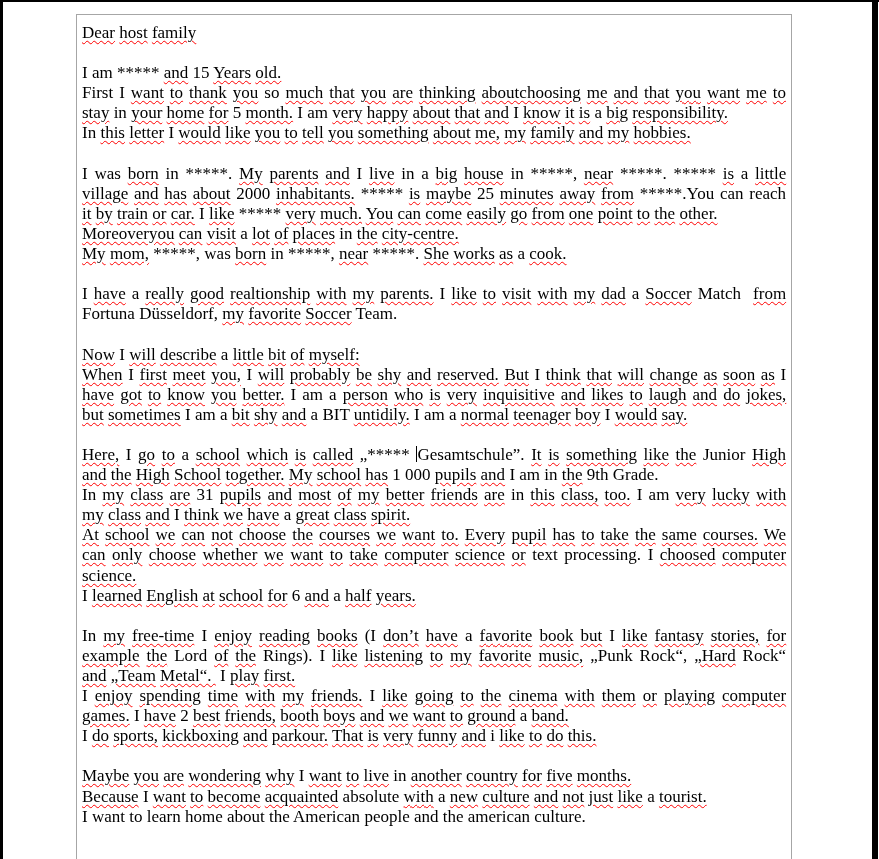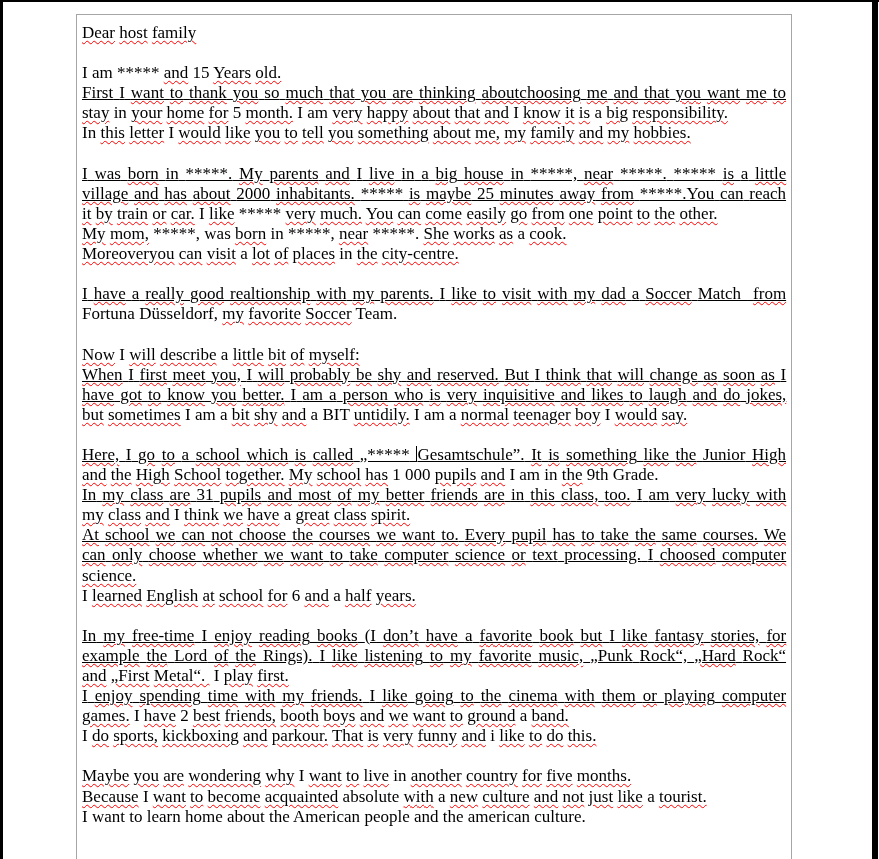--- a/index.html
+++ b/index.html
@@ -13,21 +13,21 @@
   .win-border-right{position:absolute;top:0;right:1px;width:6px;height:859px;background:#000;}
   .text-frame{
     position:absolute;left:76px;top:14px;width:704px;height:843px;
     border:1px solid #a6a6a6;background:#fff;padding:8px 5px;
     color:#000;
   }
   .line{
     height:20.1px;line-height:20.1px;font-size:17px;
     white-space:nowrap;overflow:visible;
   }
-  .line.just{white-space:normal;text-align:justify;text-align-last:justify;text-decoration:underline;}
+  .line.just{white-space:normal;text-align:justify;text-align-last:justify;}
   .sq{
     text-decoration:underline;
     text-decoration-style:wavy;
     text-decoration-color:#ff0000;
     text-decoration-thickness:1px;
     text-underline-offset:2px;
   }
   .caret{
     display:inline-block;width:1px;height:16px;background:#000;
     vertical-align:-2px;
@@ -44,43 +44,43 @@
     <div class="line"><span class="sq">Dear</span> <span class="sq">host</span> <span class="sq">family</span></div>
     <div class="line"></div>
     <div class="line"><span>I</span> <span>am</span> <span>*****</span> <span class="sq">and</span> <span>15</span> <span class="sq">Years</span> <span class="sq">old.</span></div>
     <div class="line just"><span>First</span> <span>I</span> <span class="sq">want</span> <span class="sq">to</span> <span class="sq">thank</span> <span class="sq">you</span> <span>so</span> <span class="sq">much</span> <span class="sq">that</span> <span class="sq">you</span> <span class="sq">are</span> <span class="sq">thinking</span> <span class="sq">aboutchoosing</span> <span class="sq">me</span> <span class="sq">and</span> <span class="sq">that</span> <span class="sq">you</span> <span class="sq">want</span> <span class="sq">me</span> <span class="sq">to</span></div>
     <div class="line"><span class="sq">stay</span> <span>in</span> <span class="sq">your</span> <span class="sq">home</span> <span class="sq">for</span> <span>5</span> <span class="sq">month.</span> <span>I</span> <span>am</span> <span class="sq">very</span> <span class="sq">happy</span> <span class="sq">about</span> <span class="sq">that</span> <span class="sq">and</span> <span>I</span> <span class="sq">know</span> <span class="sq">it</span> <span class="sq">is</span> <span>a</span> <span class="sq">big</span> <span class="sq">responsibility.</span></div>
     <div class="line"><span>In</span> <span class="sq">this</span> <span class="sq">letter</span> <span>I</span> <span class="sq">would</span> <span class="sq">like</span> <span class="sq">you</span> <span class="sq">to</span> <span class="sq">tell</span> <span class="sq">you</span> <span class="sq">something</span> <span class="sq">about</span> <span class="sq">me,</span> <span class="sq">my</span> <span class="sq">family</span> <span class="sq">and</span> <span class="sq">my</span> <span class="sq">hobbies.</span></div>
     <div class="line"></div>
     <div class="line just"><span>I</span> <span>was</span> <span class="sq">born</span> <span>in</span> <span>*****.</span> <span class="sq">My</span> <span class="sq">parents</span> <span class="sq">and</span> <span>I</span> <span class="sq">live</span> <span>in</span> <span>a</span> <span class="sq">big</span> <span class="sq">house</span> <span>in</span> <span>*****,</span> <span class="sq">near</span> <span>*****.</span> <span>*****</span> <span class="sq">is</span> <span>a</span> <span class="sq">little</span></div>
     <div class="line just"><span class="sq">village</span> <span class="sq">and</span> <span class="sq">has</span> <span class="sq">about</span> <span>2000</span> <span class="sq">inhabitants.</span> <span>*****</span> <span class="sq">is</span> <span class="sq">maybe</span> <span>25</span> <span class="sq">minutes</span> <span class="sq">away</span> <span class="sq">from</span> <span>*****.You</span> <span>can</span> <span>reach</span></div>
     <div class="line"><span class="sq">it</span> <span class="sq">by</span> <span class="sq">train</span> <span class="sq">or</span> <span class="sq">car.</span> <span>I</span> <span class="sq">like</span> <span>*****</span> <span class="sq">very</span> <span class="sq">much.</span> <span class="sq">You</span> <span class="sq">can</span> <span class="sq">come</span> <span class="sq">easily</span> <span class="sq">go</span> <span class="sq">from</span> <span class="sq">one</span> <span class="sq">point</span> <span class="sq">to</span> <span class="sq">the</span> <span class="sq">other.</span></div>
+    <div class="line"><span class="sq">Moreoveryou</span> <span class="sq">can</span> <span class="sq">visit</span> <span>a</span> <span class="sq">lot</span> <span class="sq">of</span> <span class="sq">places</span> <span>in</span> <span class="sq">the</span> <span class="sq">city-centre.</span></div>
     <div class="line"><span class="sq">My</span> <span class="sq">mom,</span> <span>*****,</span> <span>was</span> <span class="sq">born</span> <span>in</span> <span>*****,</span> <span class="sq">near</span> <span>*****.</span> <span class="sq">She</span> <span class="sq">works</span> <span class="sq">as</span> <span>a</span> <span class="sq">cook.</span></div>
-    <div class="line"><span class="sq">Moreoveryou</span> <span class="sq">can</span> <span class="sq">visit</span> <span>a</span> <span class="sq">lot</span> <span class="sq">of</span> <span class="sq">places</span> <span>in</span> <span class="sq">the</span> <span class="sq">city-centre.</span></div>
     <div class="line"></div>
     <div class="line just"><span>I</span> <span class="sq">have</span> <span>a</span> <span class="sq">really</span> <span class="sq">good</span> <span class="sq">realtionship</span> <span class="sq">with</span> <span class="sq">my</span> <span class="sq">parents.</span> <span>I</span> <span class="sq">like</span> <span class="sq">to</span> <span class="sq">visit</span> <span class="sq">with</span> <span class="sq">my</span> <span class="sq">dad</span> <span>a</span> <span class="sq">Soccer</span> <span>Match&nbsp;</span> <span class="sq">from</span></div>
     <div class="line"><span>Fortuna</span> <span>Düsseldorf,</span> <span class="sq">my</span> <span class="sq">favorite</span> <span class="sq">Soccer</span> <span>Team.</span></div>
     <div class="line"></div>
     <div class="line"><span class="sq">Now</span> <span>I</span> <span class="sq">will</span> <span class="sq">describe</span> <span>a</span> <span class="sq">little</span> <span class="sq">bit</span> <span class="sq">of</span> <span class="sq">myself:</span></div>
     <div class="line just"><span class="sq">When</span> <span>I</span> <span class="sq">first</span> <span class="sq">meet</span> <span class="sq">you,</span> <span>I</span> <span class="sq">will</span> <span class="sq">probably</span> <span class="sq">be</span> <span class="sq">shy</span> <span class="sq">and</span> <span class="sq">reserved.</span> <span class="sq">But</span> <span>I</span> <span class="sq">think</span> <span class="sq">that</span> <span class="sq">will</span> <span class="sq">change</span> <span class="sq">as</span> <span class="sq">soon</span> <span class="sq">as</span> <span>I</span></div>
     <div class="line just"><span class="sq">have</span> <span class="sq">got</span> <span class="sq">to</span> <span class="sq">know</span> <span class="sq">you</span> <span class="sq">better.</span> <span>I</span> <span>am</span> <span>a</span> <span class="sq">person</span> <span class="sq">who</span> <span class="sq">is</span> <span class="sq">very</span> <span class="sq">inquisitive</span> <span class="sq">and</span> <span class="sq">likes</span> <span class="sq">to</span> <span class="sq">laugh</span> <span class="sq">and</span> <span class="sq">do</span> <span class="sq">jokes,</span></div>
     <div class="line"><span class="sq">but</span> <span class="sq">sometimes</span> <span>I</span> <span>am</span> <span>a</span> <span class="sq">bit</span> <span class="sq">shy</span> <span class="sq">and</span> <span>a</span> <span>BIT</span> <span class="sq">untidily.</span> <span>I</span> <span>am</span> <span>a</span> <span class="sq">normal</span> <span class="sq">teenager</span> <span class="sq">boy</span> <span>I</span> <span class="sq">would</span> <span class="sq">say.</span></div>
     <div class="line"></div>
     <div class="line just"><span class="sq">Here,</span> <span>I</span> <span class="sq">go</span> <span class="sq">to</span> <span>a</span> <span class="sq">school</span> <span class="sq">which</span> <span class="sq">is</span> <span class="sq">called</span> <span>„*****</span> <span class="caret"></span><span>Gesamtschule”.</span> <span class="sq">It</span> <span class="sq">is</span> <span class="sq">something</span> <span class="sq">like</span> <span class="sq">the</span> <span>Junior</span> <span class="sq">High</span></div>
     <div class="line"><span class="sq">and</span> <span class="sq">the</span> <span class="sq">High</span> <span class="sq">School</span> <span class="sq">together.</span> <span class="sq">My</span> <span class="sq">school</span> <span class="sq">has</span> <span>1</span> <span>000</span> <span class="sq">pupils</span> <span class="sq">and</span> <span>I</span> <span>am</span> <span>in</span> <span class="sq">the</span> <span>9th</span> <span>Grade.</span></div>
     <div class="line just"><span>In</span> <span class="sq">my</span> <span class="sq">class</span> <span class="sq">are</span> <span>31</span> <span class="sq">pupils</span> <span class="sq">and</span> <span class="sq">most</span> <span class="sq">of</span> <span class="sq">my</span> <span class="sq">better</span> <span class="sq">friends</span> <span class="sq">are</span> <span>in</span> <span class="sq">this</span> <span class="sq">class,</span> <span class="sq">too.</span> <span>I</span> <span>am</span> <span class="sq">very</span> <span class="sq">lucky</span> <span class="sq">with</span></div>
     <div class="line"><span class="sq">my</span> <span class="sq">class</span> <span class="sq">and</span> <span>I</span> <span class="sq">think</span> <span class="sq">we</span> <span class="sq">have</span> <span>a</span> <span class="sq">great</span> <span class="sq">class</span> <span class="sq">spirit.</span></div>
     <div class="line just"><span class="sq">At</span> <span class="sq">school</span> <span class="sq">we</span> <span class="sq">can</span> <span class="sq">not</span> <span class="sq">choose</span> <span class="sq">the</span> <span class="sq">courses</span> <span class="sq">we</span> <span class="sq">want</span> <span class="sq">to.</span> <span class="sq">Every</span> <span class="sq">pupil</span> <span class="sq">has</span> <span class="sq">to</span> <span class="sq">take</span> <span class="sq">the</span> <span class="sq">same</span> <span class="sq">courses.</span> <span class="sq">We</span></div>
     <div class="line just"><span class="sq">can</span> <span class="sq">only</span> <span class="sq">choose</span> <span class="sq">whether</span> <span class="sq">we</span> <span class="sq">want</span> <span class="sq">to</span> <span class="sq">take</span> <span class="sq">computer</span> <span class="sq">science</span> <span class="sq">or</span> <span>text</span> <span>processing.</span> <span>I</span> <span class="sq">choosed</span> <span class="sq">computer</span></div>
     <div class="line"><span class="sq">science.</span></div>
     <div class="line"><span>I</span> <span class="sq">learned</span> <span class="sq">English</span> <span class="sq">at</span> <span class="sq">school</span> <span class="sq">for</span> <span>6</span> <span class="sq">and</span> <span>a</span> <span class="sq">half</span> <span class="sq">years.</span></div>
     <div class="line"></div>
     <div class="line just"><span>In</span> <span class="sq">my</span> <span class="sq">free-time</span> <span>I</span> <span class="sq">enjoy</span> <span class="sq">reading</span> <span class="sq">books</span> <span>(I</span> <span class="sq">don’t</span> <span class="sq">have</span> <span>a</span> <span class="sq">favorite</span> <span class="sq">book</span> <span class="sq">but</span> <span>I</span> <span class="sq">like</span> <span class="sq">fantasy</span> <span class="sq">stories,</span> <span class="sq">for</span></div>
     <div class="line just"><span class="sq">example</span> <span class="sq">the</span> <span>Lord</span> <span class="sq">of</span> <span class="sq">the</span> <span>Rings).</span> <span>I</span> <span class="sq">like</span> <span class="sq">listening</span> <span class="sq">to</span> <span class="sq">my</span> <span class="sq">favorite</span> <span class="sq">music,</span> <span>„Punk</span> <span>Rock“,</span> <span class="sq">„Hard</span> <span>Rock“</span></div>
-    <div class="line"><span class="sq">and</span> <span class="sq">„First</span> <span class="sq">Metal“.&nbsp;</span> <span>I</span> <span class="sq">play</span> <span class="sq">first.</span></div>
+    <div class="line"><span class="sq">and</span> <span class="sq">„Team</span> <span class="sq">Metal“.&nbsp;</span> <span>I</span> <span class="sq">play</span> <span class="sq">first.</span></div>
     <div class="line just"><span>I</span> <span class="sq">enjoy</span> <span class="sq">spending</span> <span class="sq">time</span> <span class="sq">with</span> <span class="sq">my</span> <span class="sq">friends.</span> <span>I</span> <span class="sq">like</span> <span class="sq">going</span> <span class="sq">to</span> <span class="sq">the</span> <span class="sq">cinema</span> <span class="sq">with</span> <span class="sq">them</span> <span class="sq">or</span> <span class="sq">playing</span> <span class="sq">computer</span></div>
     <div class="line"><span class="sq">games.</span> <span>I</span> <span class="sq">have</span> <span>2</span> <span class="sq">best</span> <span class="sq">friends,</span> <span class="sq">booth</span> <span class="sq">boys</span> <span class="sq">and</span> <span class="sq">we</span> <span class="sq">want</span> <span class="sq">to</span> <span class="sq">ground</span> <span>a</span> <span class="sq">band.</span></div>
     <div class="line"><span>I</span> <span class="sq">do</span> <span class="sq">sports,</span> <span class="sq">kickboxing</span> <span class="sq">and</span> <span class="sq">parkour.</span> <span class="sq">That</span> <span class="sq">is</span> <span class="sq">very</span> <span class="sq">funny</span> <span class="sq">and</span> <span>i</span> <span class="sq">like</span> <span class="sq">to</span> <span class="sq">do</span> <span class="sq">this.</span></div>
     <div class="line"></div>
     <div class="line"><span class="sq">Maybe</span> <span class="sq">you</span> <span class="sq">are</span> <span class="sq">wondering</span> <span class="sq">why</span> <span>I</span> <span class="sq">want</span> <span class="sq">to</span> <span class="sq">live</span> <span>in</span> <span class="sq">another</span> <span class="sq">country</span> <span class="sq">for</span> <span class="sq">five</span> <span class="sq">months.</span></div>
     <div class="line"><span class="sq">Because</span> <span>I</span> <span class="sq">want</span> <span class="sq">to</span> <span class="sq">become</span> <span class="sq">acquainted</span> <span>absolute</span> <span class="sq">with</span> <span>a</span> <span class="sq">new</span> <span class="sq">culture</span> <span class="sq">and</span> <span class="sq">not</span> <span class="sq">just</span> <span class="sq">like</span> <span>a</span> <span class="sq">tourist.</span></div>
     <div class="line"><span>I</span> <span>want</span> <span>to</span> <span>learn</span> <span>home</span> <span>about</span> <span>the</span> <span>American</span> <span>people</span> <span>and</span> <span>the</span> <span>american</span> <span>culture.</span></div>
   </div>
 
 </body></html>

